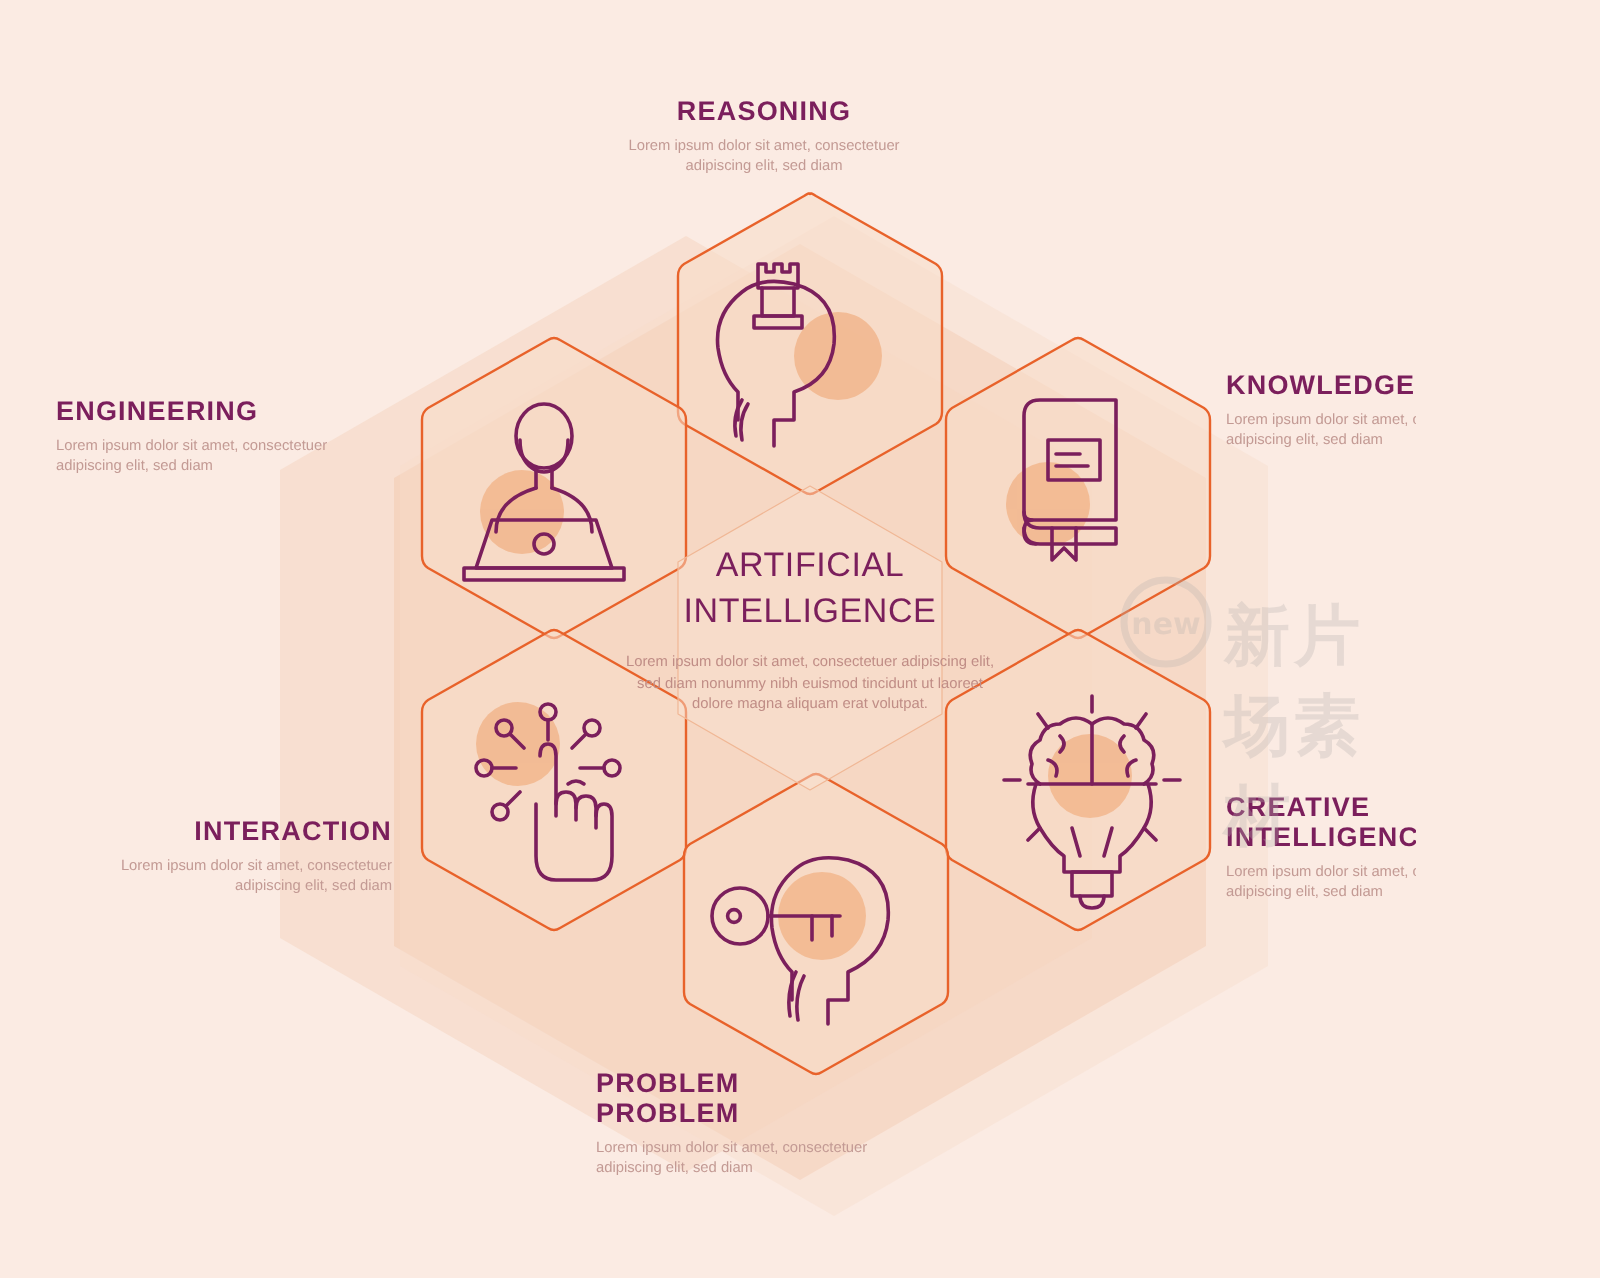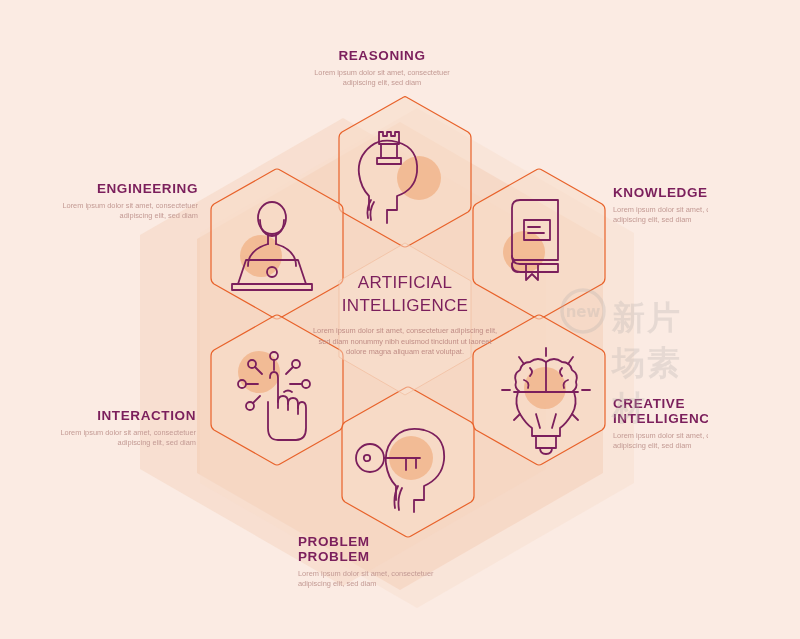--- a/index.html
+++ b/index.html
@@ -44,21 +44,21 @@
     font-size: 7.4px;
     line-height: 10px;
     color: #c39a94;
     margin: 0;
   }
   .label.right-align { text-align: right; }
   .label.left-align  { text-align: left; }
   .label.center-align { text-align: center; }
 
   #lbl-reasoning   { left: 297px; top: 48px;  text-align: center; }
-  #lbl-engineering { left: 28px;  top: 181px; text-align: right; }
+  #lbl-engineering { left: 28px;  top: 198px; text-align: left; }
   #lbl-knowledge   { left: 613px; top: 185px; text-align: left; }
   #lbl-interaction { left: 26px;  top: 408px; text-align: right; }
   #lbl-creative    { left: 613px; top: 396px; text-align: left; }
   #lbl-problem     { left: 298px; top: 534px; text-align: left; }
 
   .center-block {
     position: absolute;
     left: 310px;
     top: 271px;
     width: 190px;

